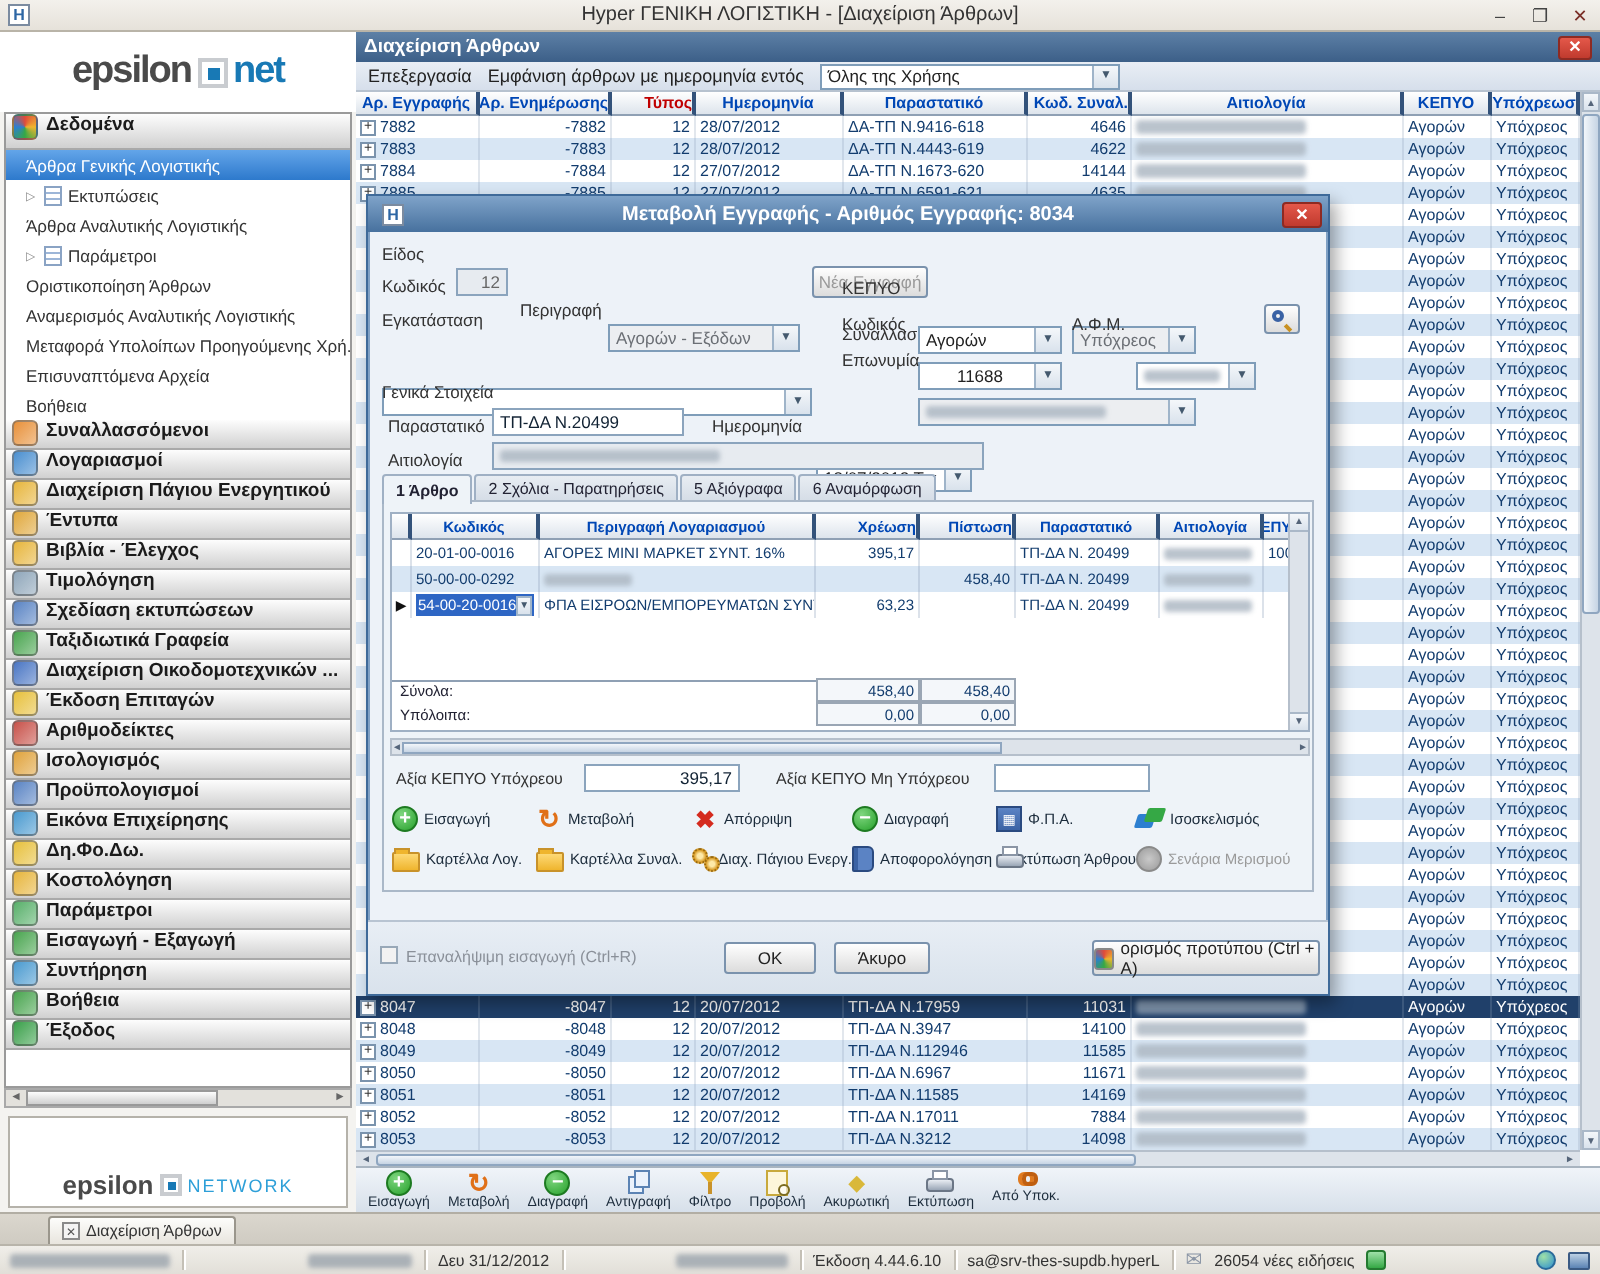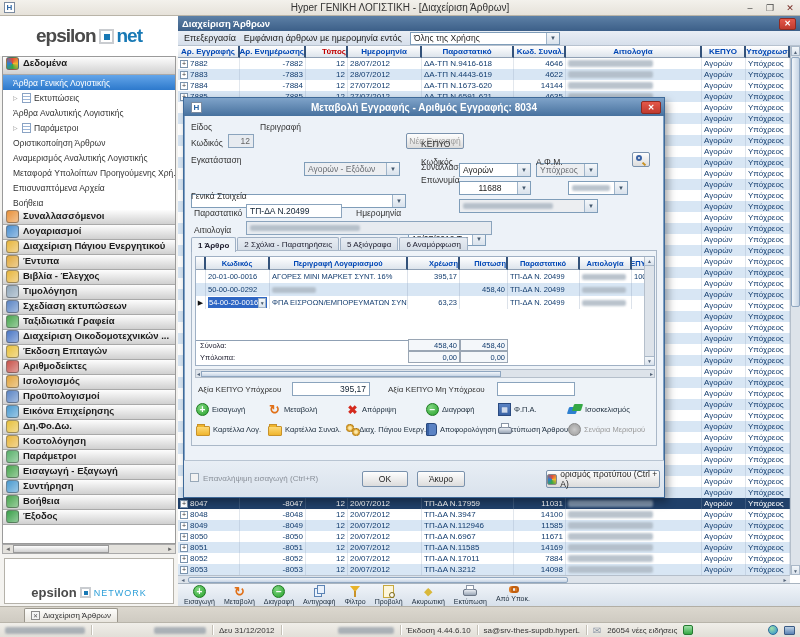--- a/index.html
+++ b/index.html
@@ -1069,21 +1069,21 @@
   <div class="dialog">
     <div class="dlg-title">
       <span class="appicon">H</span>
       <span class="txt">Μεταβολή Εγγραφής - Αριθμός Εγγραφής: 8034</span>
       <span class="xbtn">✕</span>
     </div>
 
     <span class="dlg-label" style="left:7px; top:24px;">Είδος</span>
     <span class="dlg-label" style="left:7px; top:40px;">Κωδικός</span>
     <span class="dlg-input dis num" style="left:44px; top:36px; width:26px;">12</span>
-    <span class="dlg-label" style="left:76px; top:24px;">Περιγραφή</span>
+    <span class="dlg-label" style="left:76px; top:52px;">Περιγραφή</span>
     <span class="dlg-combo" style="left:120px; top:36px; width:96px;">
       <span class="combo dis" style="width:96px;">
           <span>Αγορών - Εξόδων</span>
           <span class="dd">▼</span>
         </span>
     </span>
     <span class="dlg-btn dis" style="left:222px; top:35px; width:58px;">Νέα Εγγραφή</span>
 
     <span class="dlg-label" style="left:237px; top:24px;margin-top:40px;">Συναλλασσόμενος</span>
     <span class="dlg-label" style="left:237px; top:41px;">ΚΕΠΥΟ</span>

